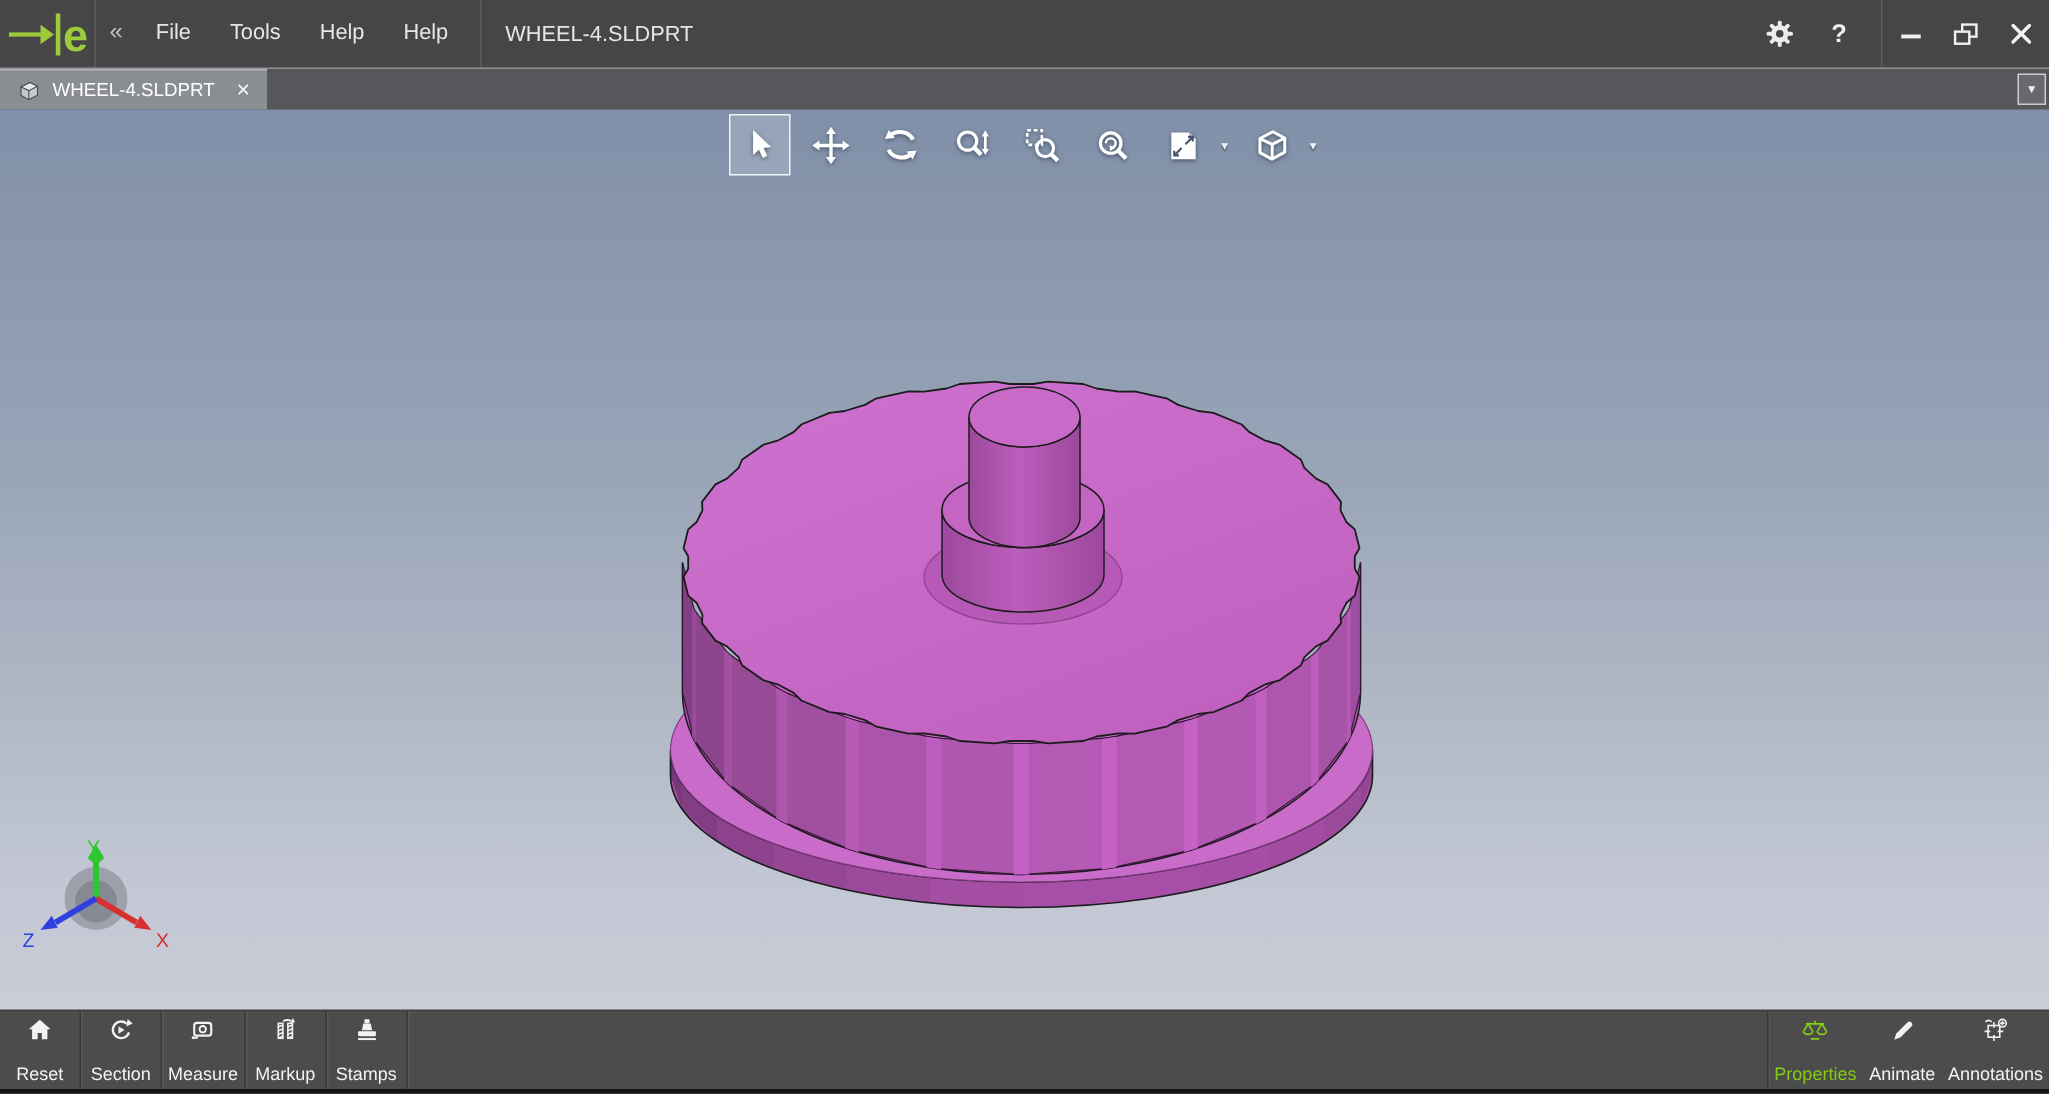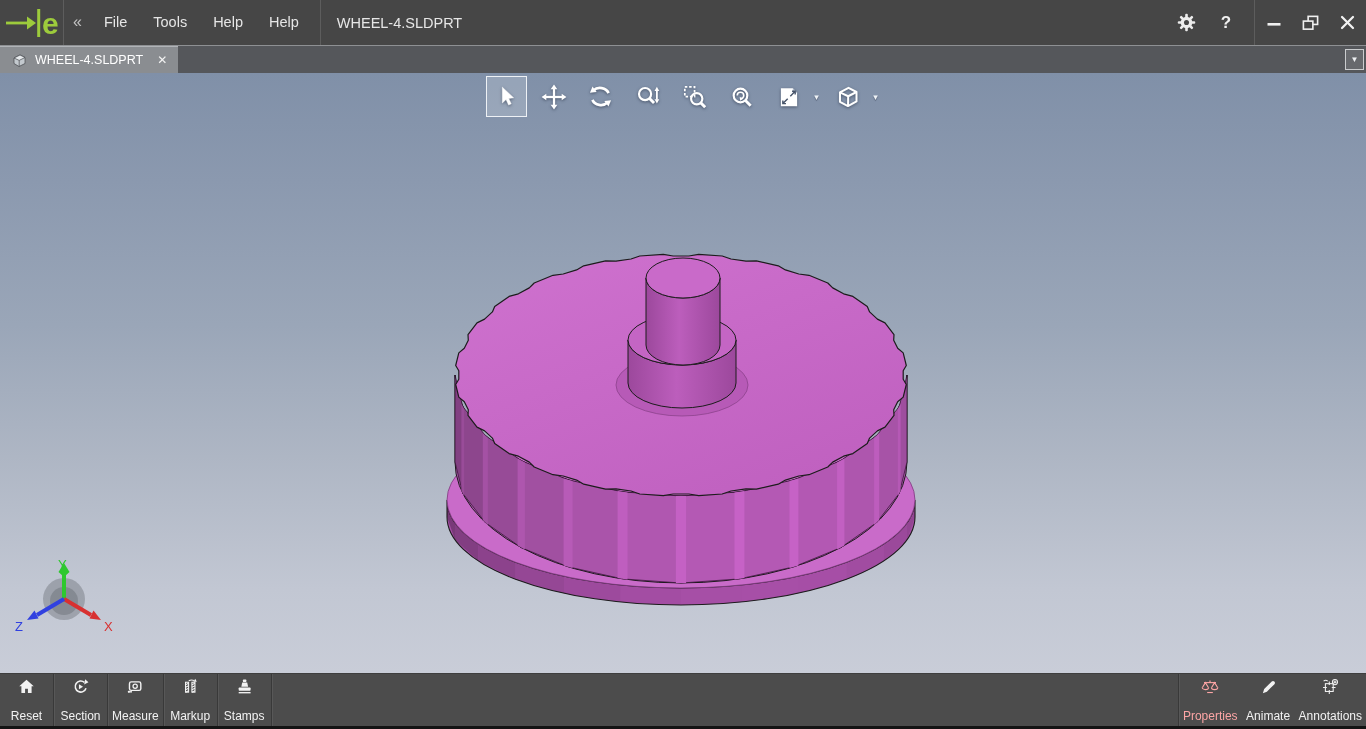--- a/index.html
+++ b/index.html
@@ -45,21 +45,21 @@
     text-shadow:0 1px 1px rgba(25,35,55,.6); }
   .triad { position:absolute; left:12px; top:482px; }
 
   
   .bottombar { height:56px; background:#4c4c4c; border-top:1px solid #3e3e3e; border-bottom:3px solid #141414;
     display:flex; align-items:stretch; }
   .bb-btn { min-width:53px; padding:4px 4px 3px; display:flex; flex-direction:column; align-items:center;
     justify-content:flex-end; gap:15px; color:#f2f2f2; }
   .bb-label { font-size:12px; line-height:13px; white-space:nowrap; }
   .bb-sep { width:1px; background:#393939; box-shadow:1px 0 0 rgba(255,255,255,.07); }
-  .bb-btn.disabled { color:#fca5a5; }
+  .bb-btn.disabled { color:#84cc16; }
   .bb-spacer { flex:1; }
 </style>
 </head>
 <body>
 
 <div class="titlebar">
   <div class="logo-block">
     <svg width="56" height="34" viewBox="0 0 56 34">
       <g fill="#9dcb3c">
         <rect x="2" y="15.6" width="22" height="2.8"></rect>

